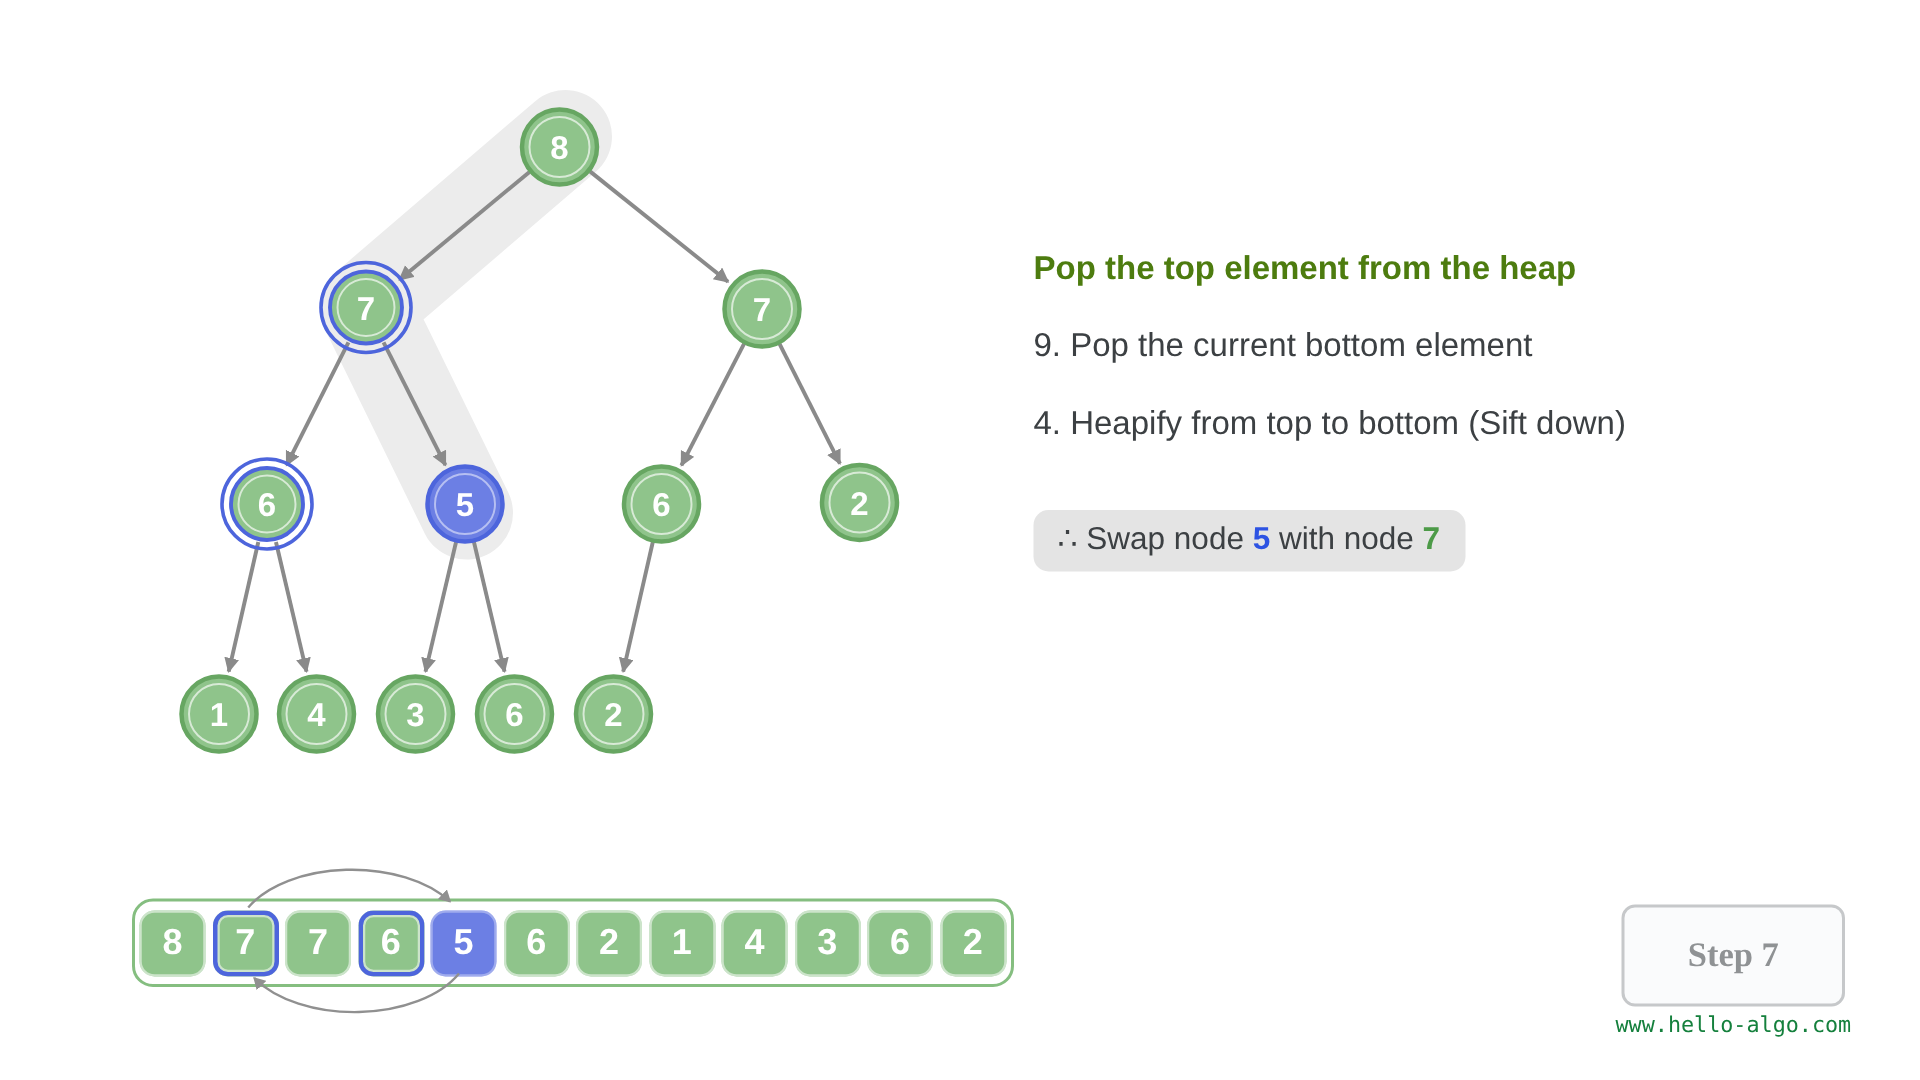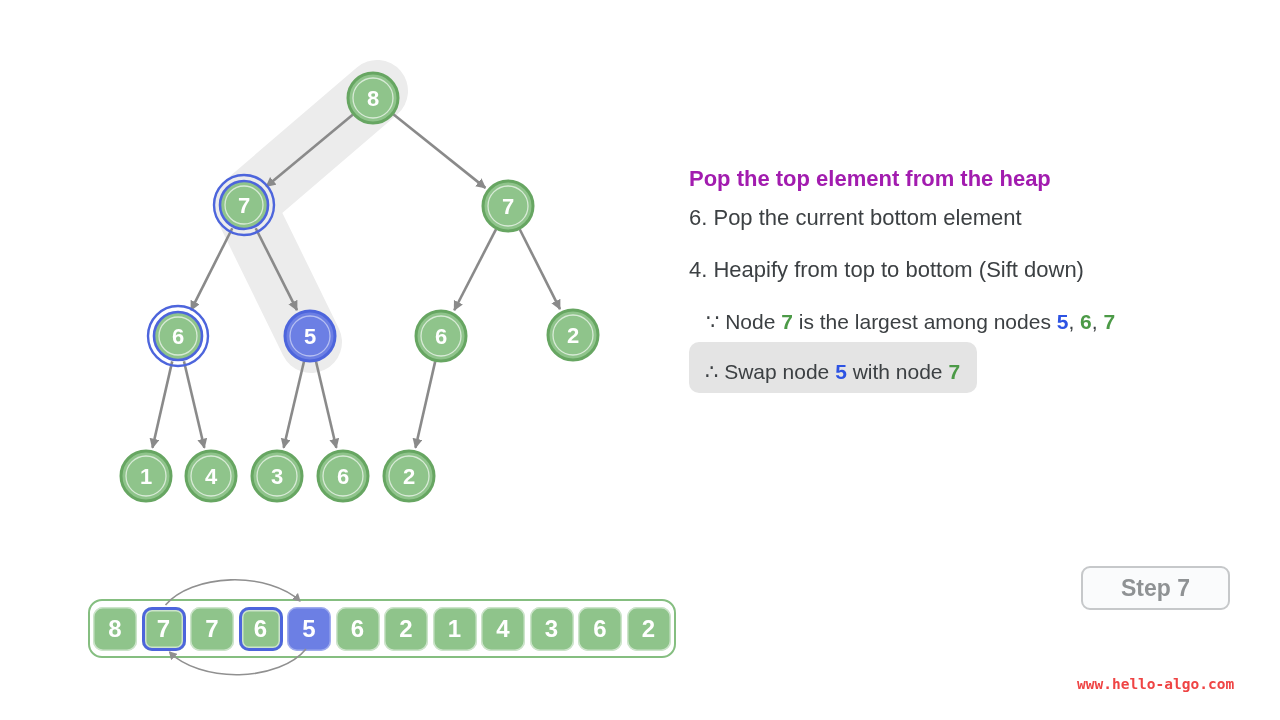--- a/index.html
+++ b/index.html
@@ -4,53 +4,53 @@
 <style>
   html,body{margin:0;padding:0;background:#ffffff;}
   .canvas{
     position:relative;width:1280px;height:720px;overflow:hidden;
     background:#ffffff;font-family:"Liberation Sans",sans-serif;
   }
   
   #tree-svg{position:absolute;left:0;top:0;}
   
   .panel{position:absolute;left:689px;top:165px;width:560px;color:#3c4043;}
-  .panel h2{font-size:22px;line-height:27px;margin:0 0 13px 0;font-weight:700;color:#a21caf;}
+  .panel h2{font-size:22px;line-height:27px;margin:0 0 25px 0;font-weight:700;color:#4d7c0f;}
   .step-line{font-size:22px;line-height:26px;margin:0 0 26px 0;}
   .because-line{font-size:21px;line-height:26px;margin:24px 0 0 17px;}
   .therefore-pill{display:inline-block;font-size:21px;line-height:26px;
-    margin:7px 0 0 0;padding:17px 17px 8px 16px;border-radius:10px;background:#e4e4e4;}
+    margin:19px 0 0 0;padding:7px 17px 8px 16px;border-radius:10px;background:#e4e4e4;}
   .seg-green{color:#4c9a47;font-weight:700;}
   .seg-blue{color:#2d53e3;font-weight:700;}
   
   .array-box{
     position:absolute;left:88px;top:599px;width:578px;height:49px;
     border:2px solid #85be80;border-radius:14px;
     display:flex;align-items:center;gap:4.5px;padding:3px 3px;background:#ffffff;
   }
   .cell{
     width:44px;height:44px;border-radius:10px;flex:0 0 auto;
     display:flex;align-items:center;justify-content:center;
     font-size:24px;font-weight:700;color:#ffffff;
     background:#8fc48b;box-shadow:inset 0 0 0 1.5px rgba(255,255,255,0.55);
   }
   .cell.blue-outline{background:#8fc48b;box-shadow:inset 0 0 0 3px #4d65dc, inset 0 0 0 4.5px rgba(255,255,255,0.55);}
   .cell.blue{background:#6c7fe4;box-shadow:inset 0 0 0 1.5px rgba(255,255,255,0.35);}
   #overlay-svg{position:absolute;left:0;top:0;pointer-events:none;}
   
   .step-button{
-    position:absolute;left:1081px;top:566px;width:149px;height:44px;box-sizing:border-box;
+    position:absolute;left:1081px;top:603px;width:149px;height:68px;box-sizing:border-box;
     background:#fafbfc;border:2px solid #c6c8ca;border-radius:9px;
     display:flex;align-items:center;justify-content:center;
-    font-family:Liberation Sans, sans-serif;font-weight:700;font-size:23px;color:#8f9294;
+    font-family:Liberation Serif, serif;font-weight:700;font-size:23px;color:#8f9294;
     cursor:pointer;
   }
   .watermark{
     position:absolute;left:1077px;top:676px;
-    font-family:"DejaVu Sans Mono",monospace;font-size:14.5px;color:#ef4444;font-weight:bold;
+    font-family:"DejaVu Sans Mono",monospace;font-size:14.5px;color:#15803d;
   }
 </style>
 </head>
 <body>
 
 <div class="canvas">
 
   <svg id="tree-svg" width="660" height="560">
       <defs>
         <marker id="arrow" markerWidth="11" markerHeight="11" refX="9" refY="5" orient="auto" markerUnits="userSpaceOnUse">
@@ -128,23 +128,22 @@
       </g>
       <g>
         <circle cx="409" cy="476" r="25" fill="#8FC48B" stroke="#67A662" stroke-width="3"></circle>
         <circle cx="409" cy="476" r="20" fill="none" stroke="rgba(255,255,255,0.65)" stroke-width="1.3"></circle>
         <text x="409" y="484" text-anchor="middle" fill="#ffffff" font-size="22" font-weight="bold" font-family="&quot;Liberation Sans&quot;,sans-serif">2</text>
       </g>
     </svg>
 
   <div class="panel">
     <h2>Pop the top element from the heap</h2>
-    <div class="step-line">6. Pop the current bottom element</div>
+    <div class="step-line">9. Pop the current bottom element</div>
     <div class="step-line">4. Heapify from top to bottom (Sift down)</div>
-    <div class="because-line" id="because-line"><span>∵ Node </span><span class="seg-green">7</span><span> is the largest among nodes </span><span class="seg-blue">5</span><span>, </span><span class="seg-green">6</span><span>, </span><span class="seg-green">7</span></div>
     <div><span class="therefore-pill" id="therefore-pill"><span>∴ Swap node </span><span class="seg-blue">5</span><span> with node </span><span class="seg-green">7</span></span></div>
   </div>
 
   <div class="array-box" id="array-box">
       <div class="cell">8</div>
       <div class="cell blue-outline">7</div>
       <div class="cell">7</div>
       <div class="cell blue-outline">6</div>
       <div class="cell blue">5</div>
       <div class="cell">6</div>

